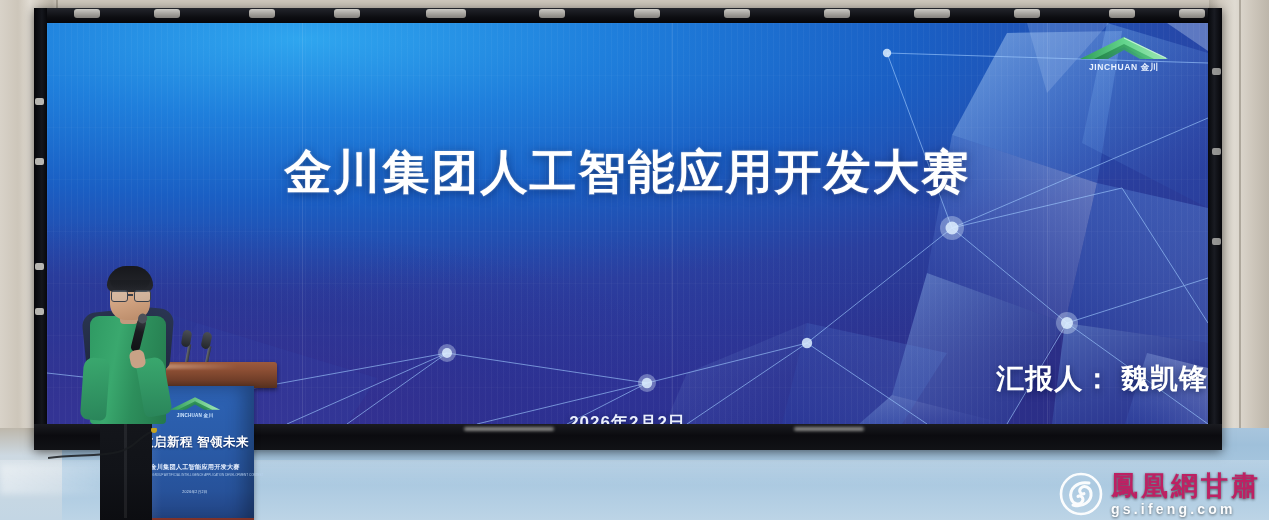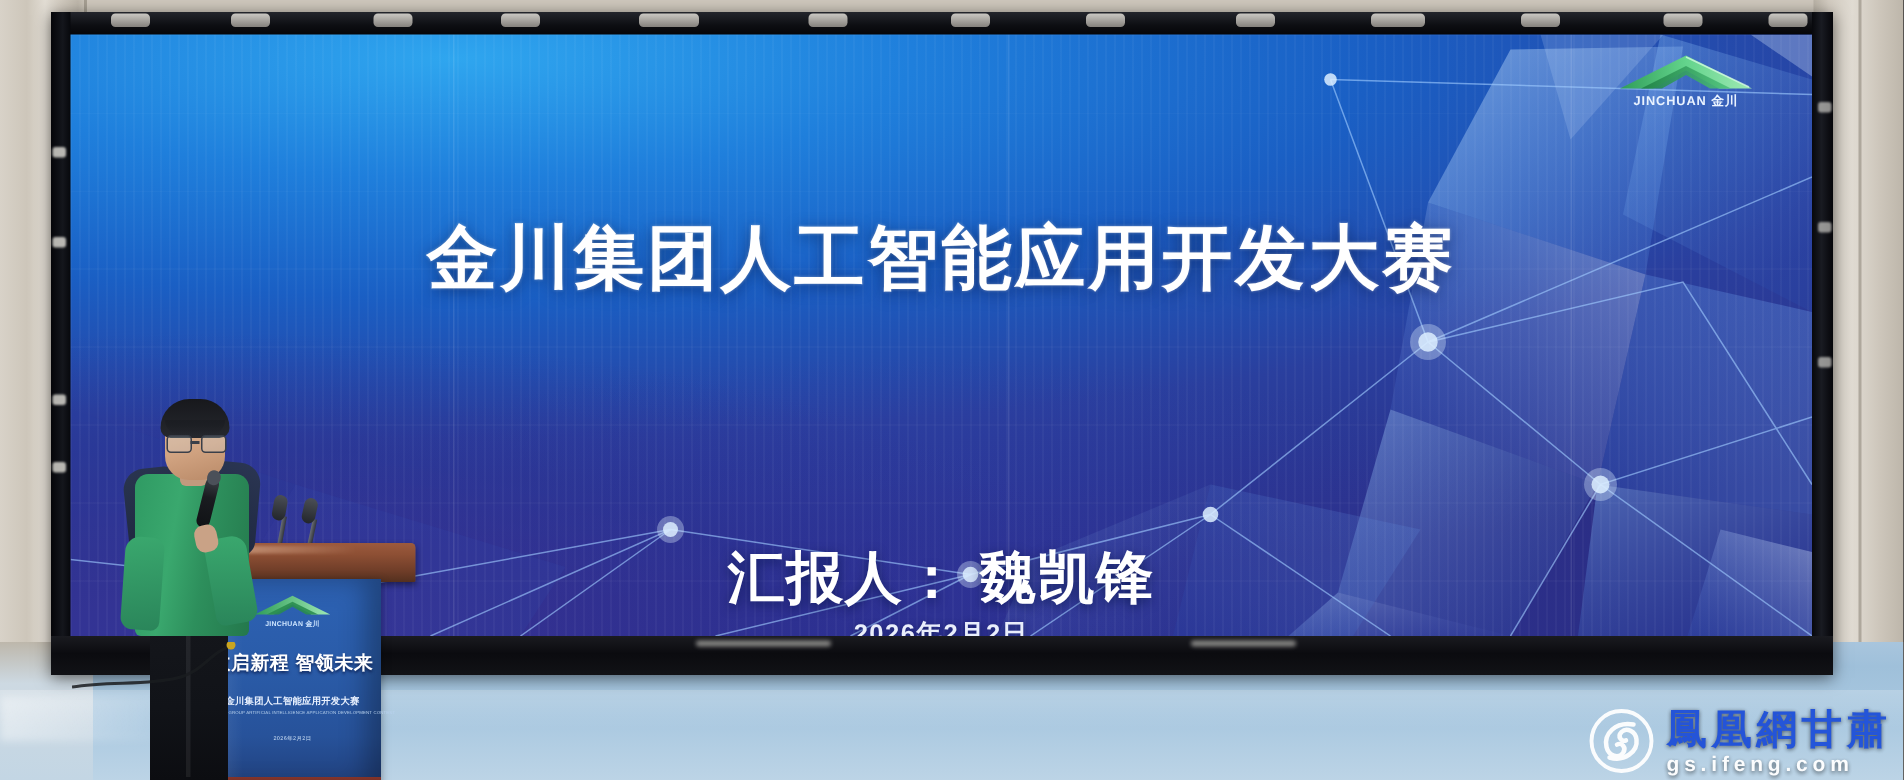--- a/index.html
+++ b/index.html
@@ -141,22 +141,22 @@
   .slide-org{
     position:absolute;left:0;right:0;top:287px;
     text-align:center;
     font-size:29px;font-weight:bold;letter-spacing:1px;
     color:#fff;
     text-shadow:0 2px 7px rgba(0,15,60,.6);
     white-space:nowrap;
   }
   .slide-presenter{
     position:absolute;left:0;right:0;top:337px;
-    text-align:center;
-    font-size:38px;font-weight:bold;letter-spacing:1px;
+    text-align:right;
+    font-size:28px;font-weight:bold;letter-spacing:1px;
     color:#fff;
     text-shadow:0 2px 7px rgba(0,15,60,.6);
     white-space:nowrap;
   }
   .slide-date{
     position:absolute;left:0;right:0;top:388px;
     text-align:center;
     font-size:17px;font-weight:bold;letter-spacing:1px;
     color:#e9eefb;
     text-shadow:0 1px 5px rgba(0,15,60,.6);
@@ -317,21 +317,21 @@
   
   .watermark{
     position:absolute;right:8px;bottom:4px;
     display:flex;align-items:center;gap:8px;
     opacity:.95;
   }
   .wm-mark{width:44px;height:44px;flex:0 0 44px;}
   .wm-mark svg{display:block;}
   .wm-txt{display:flex;flex-direction:column;line-height:1;}
   .wm-cn{
-    font-size:27px;font-weight:bold;color:#1d4ed8;letter-spacing:3px;
+    font-size:27px;font-weight:bold;color:#be185d;letter-spacing:3px;
     text-shadow:0 1px 3px rgba(0,0,0,.6);white-space:nowrap;
   }
   .wm-en{
     margin-top:2px;font-size:14px;font-weight:bold;color:#fff;letter-spacing:3.2px;
     text-shadow:0 1px 3px rgba(0,0,0,.6);white-space:nowrap;
   }
 </style>
 </head>
 <body>
 

